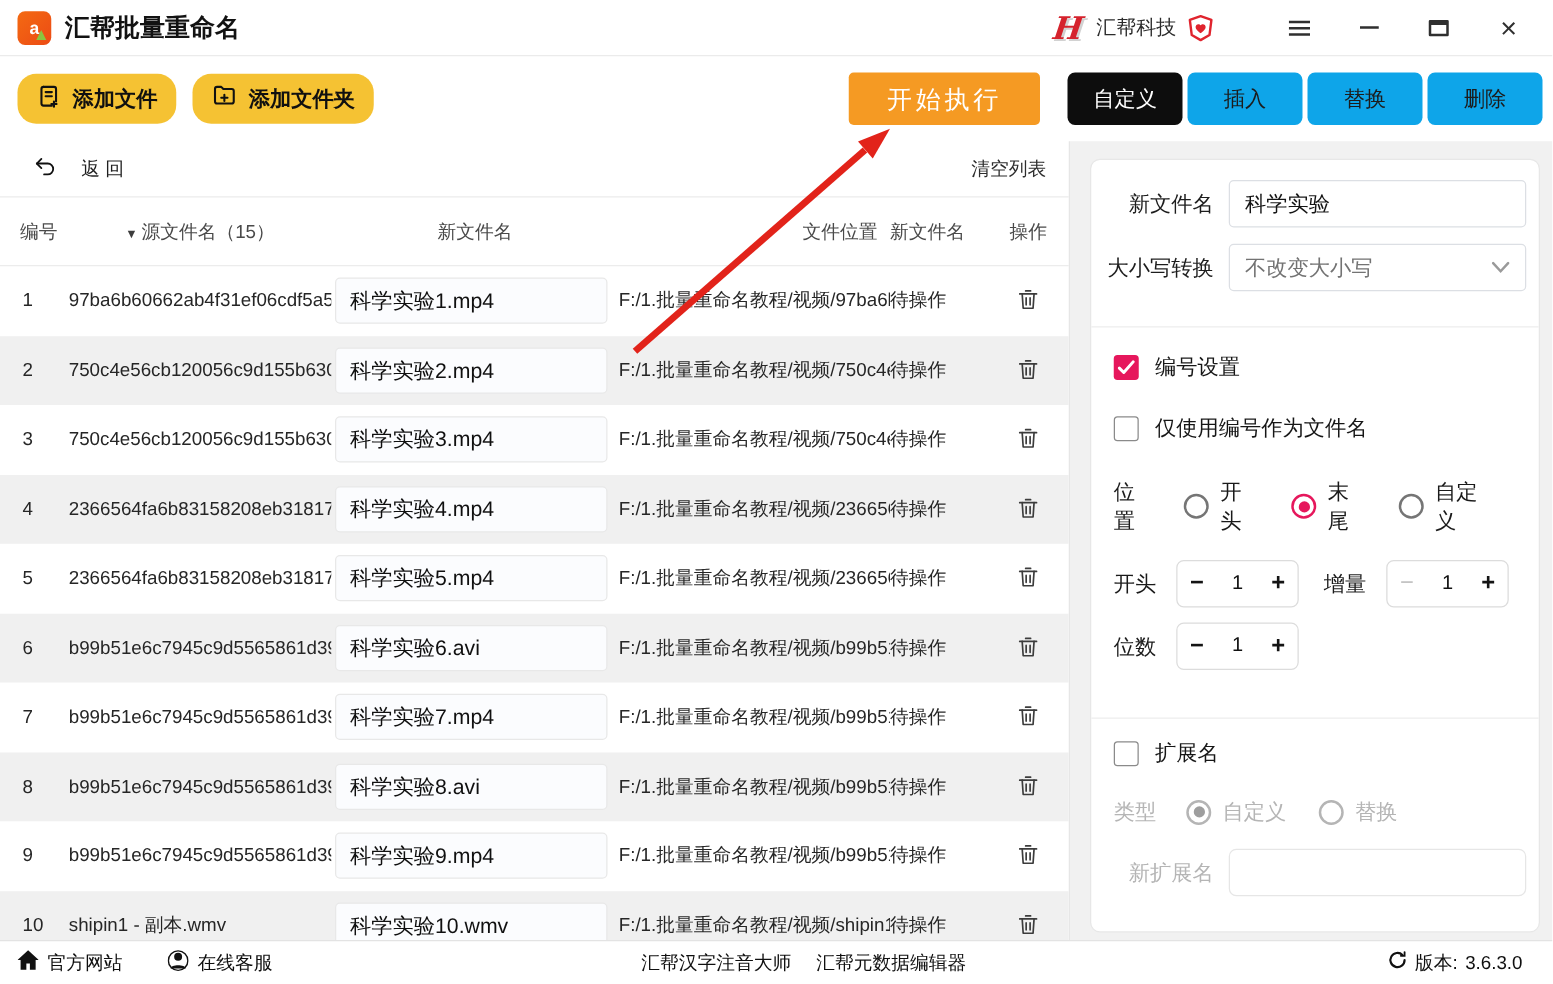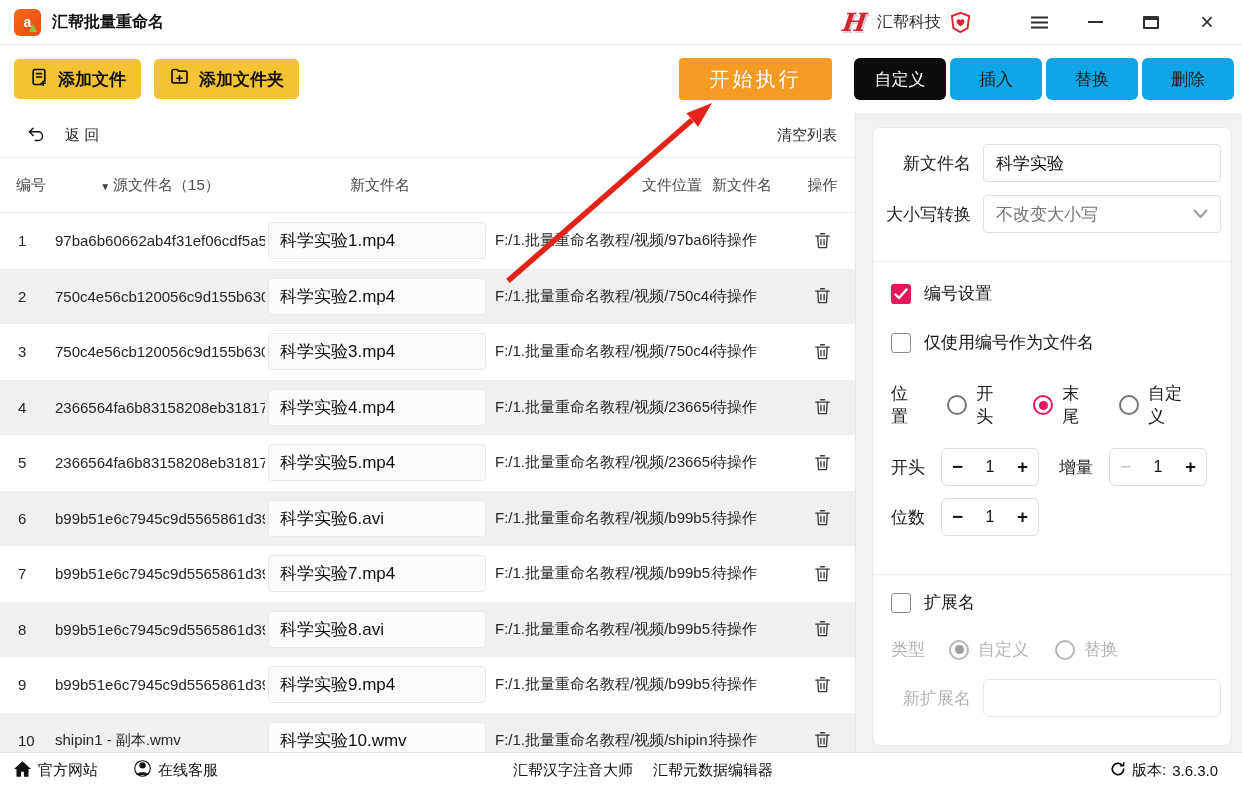--- a/index.html
+++ b/index.html
@@ -13,37 +13,37 @@
   
   .titlebar { height:45px; display:flex; align-items:center; padding:0 20px 0 14px;
               border-bottom:1px solid #ebebeb; }
   .app-icon { width:27px; height:27px; border-radius:6px; flex:none;
               background:linear-gradient(135deg,#f46a12,#ec4b15);
               color:#fff; font-weight:bold; font-size:14px;
               display:flex; align-items:center; justify-content:center; position:relative; }
   .app-icon .leaf { position:absolute; right:4px; bottom:4px; width:0; height:0;
               border-left:4px solid transparent; border-right:4px solid transparent;
               border-bottom:8px solid #8bc53f; }
-  .app-title { font-size:16px; font-weight:700; margin-left:11px; color:#121212; }
+  .app-title { font-size:20px; font-weight:700; margin-left:11px; color:#121212; }
   .tb-spacer { flex:1; }
   .brand-logo { font-family:"DejaVu Serif","Liberation Serif",serif; font-style:italic;
               font-weight:bold; font-size:25px; color:#d5232d; line-height:1;
               text-shadow:2px 2px 0 #d2d2d2; margin-right:10px; transform:skewX(-8deg); }
   .brand-name { font-size:16px; color:#2b2b2b; margin-right:8px; }
   .vip-badge svg { display:block; }
   .win-controls { display:flex; align-items:center; margin-left:26px; }
   .win-btn { width:30px; height:30px; margin-left:26px; display:flex;
              align-items:center; justify-content:center; color:#2f2f2f; }
   .min-glyph { width:15px; height:2px; background:#2f2f2f; }
   .max-glyph { width:16px; height:13px; border:2px solid #2f2f2f; border-top-width:4px; border-radius:1px; }
   .close-glyph { font-size:23px; line-height:1; color:#2f2f2f; }
 
   
   .topbar { height:68px; display:flex; align-items:center; padding:0 4px 0 14px; }
-  .btn-yellow { height:40px; background:#f5c233; border-radius:5px; border:none;
+  .btn-yellow { height:40px; background:#f5c233; border-radius:15px; border:none;
                 display:flex; align-items:center; gap:9px; padding:0 15px;
                 font-size:17px; font-weight:600; color:#101010;
                 font-family:inherit; cursor:pointer; }
   .btn-yellow + .btn-yellow { margin-left:13px; }
   .btn-start { width:153px; height:42px; background:#f59a23; border:none; border-radius:4px;
                color:#fff; font-size:20px; letter-spacing:3px; font-family:inherit;
                display:flex; align-items:center; justify-content:center;
                margin-left:auto; margin-right:22px; cursor:pointer; }
   .tabs { display:flex; gap:4px; margin-right:4px; }
   .tab { width:92px; height:42px; border-radius:6px; background:#0ea5e9; border:none;

